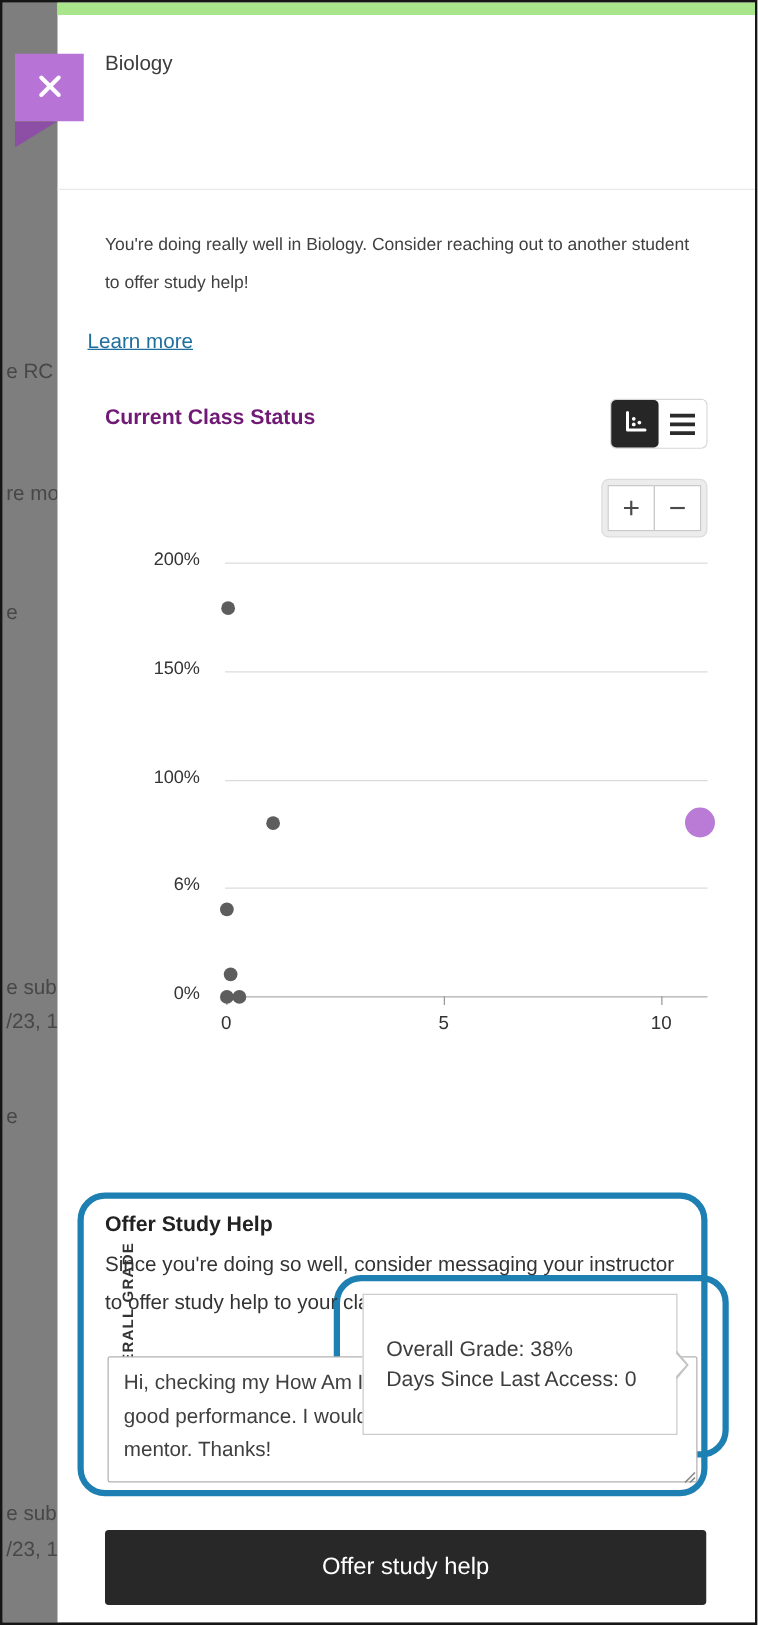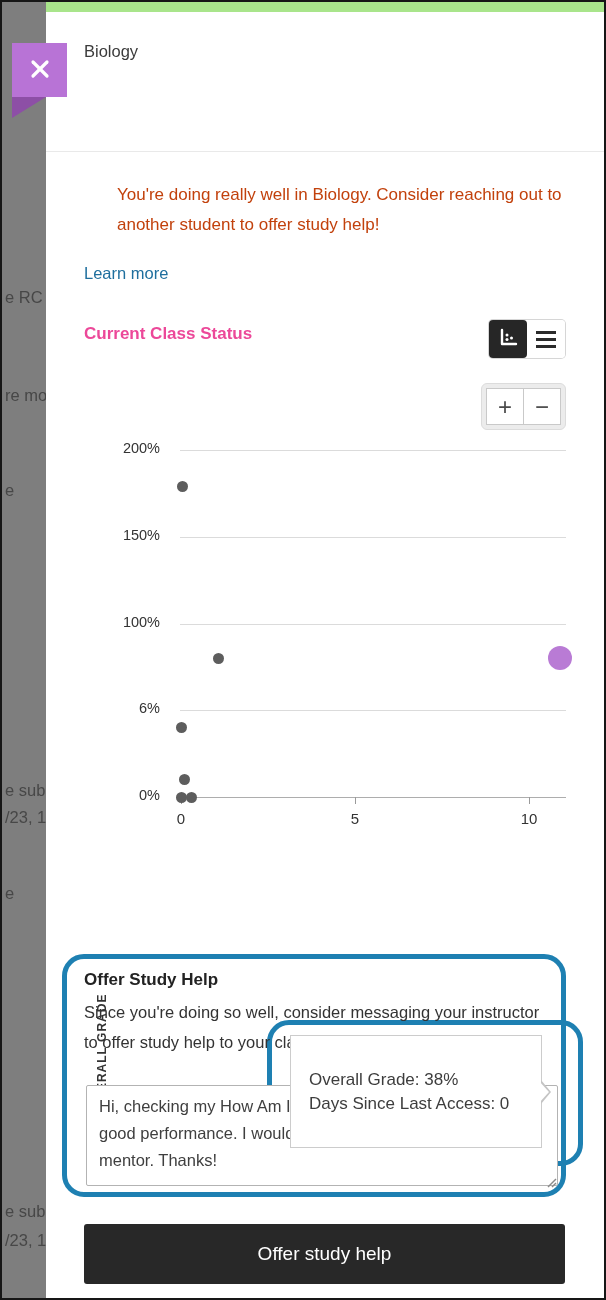--- a/index.html
+++ b/index.html
@@ -15,24 +15,24 @@
 
   
   .ribbon{position:absolute;left:10px;top:41px;width:55px;height:54px;background:#b873d6;z-index:5;}
   .ribbon-fold{position:absolute;left:10px;top:95px;width:34px;height:21px;background:#8d4fa6;clip-path:polygon(0 0,100% 0,0 100%);z-index:5;}
   .close-btn{position:absolute;left:10px;top:41px;width:55px;height:54px;display:flex;align-items:center;justify-content:center;background:transparent;border:none;cursor:pointer;z-index:6;}
 
   .biology{position:absolute;left:38px;top:40px;font-size:16.5px;color:#3b3b3b;}
   .title{position:absolute;left:37px;top:68px;font-family:"Liberation Serif","DejaVu Serif",serif;font-size:35px;color:#2c2c2c;}
   .divider{position:absolute;left:0;right:0;top:149px;height:1px;background:#e9e9e9;}
 
-  .intro{position:absolute;left:38px;top:178px;width:478px;font-size:17px;line-height:30px;color:#c2410c;margin-left:33px;}
-  .learn-more{position:absolute;left:38px;top:262px;font-size:16.5px;color:#1f6f9e;cursor:pointer;text-align:right;}
+  .intro{position:absolute;left:38px;top:178px;width:478px;font-size:14px;line-height:30px;color:#404040;}
+  .learn-more{position:absolute;left:24px;top:262px;font-size:16.5px;color:#1f6f9e;text-decoration:underline;cursor:pointer;text-align:right;}
 
-  .section-title{position:absolute;left:38px;top:322px;font-size:17px;font-weight:bold;color:#ec4899;}
+  .section-title{position:absolute;left:38px;top:322px;font-size:17px;font-weight:bold;color:#701a75;}
 
   
   .view-toggle{position:absolute;left:443px;top:318px;display:flex;background:#fff;border-radius:4px;box-shadow:0 0 0 1px #d6d6d6;}
   .vt-btn{width:38px;height:38px;display:flex;align-items:center;justify-content:center;border:none;background:#fff;cursor:pointer;padding:0;}
   .vt-btn.selected{background:#262626;border-radius:4px;}
   .vt-btn.list{border-radius:0 4px 4px 0;}
   .bars{display:flex;flex-direction:column;gap:4px;}
   .bars span{display:block;width:20px;height:3px;background:#2b2b2b;}
 
   

